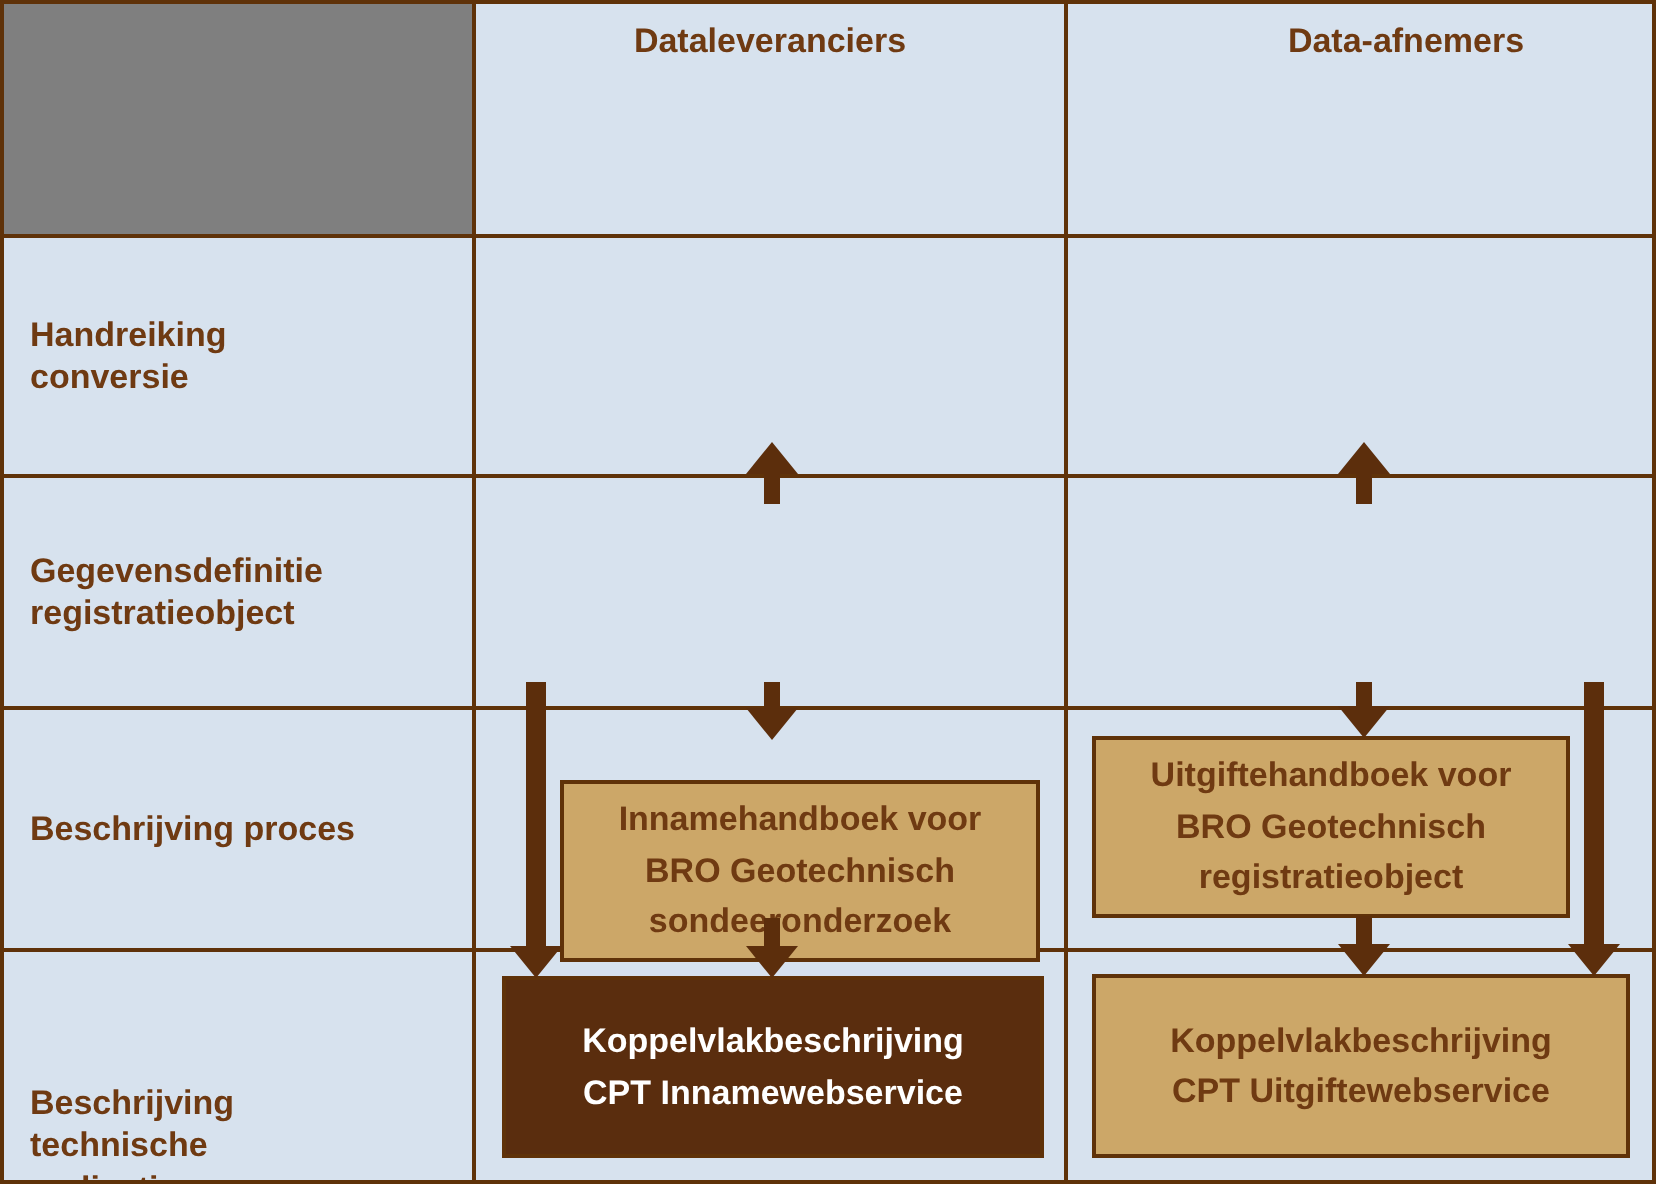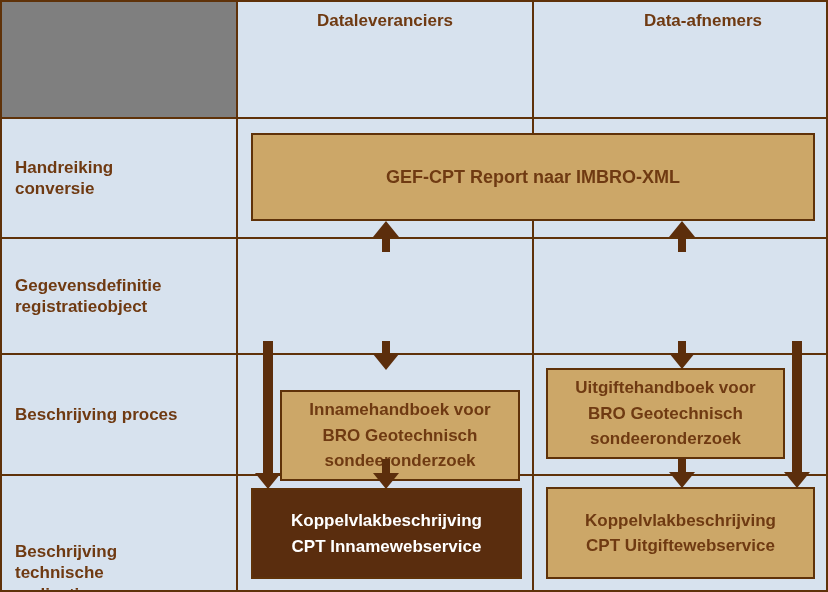--- a/index.html
+++ b/index.html
@@ -83,30 +83,29 @@
   <div class="col-header" style="left:236px;width:294px;">Dataleveranciers</div>
   <div class="col-header" style="left:532px;width:294px;padding-left:44px;">Data-afnemers</div>
 
   <div class="row-label" style="top:117px;height:118px;">Handreiking conversie</div>
   <div class="row-label" style="top:237px;height:114px;">Gegevensdefinitie
 registratieobject</div>
   <div class="row-label" style="top:353px;height:119px;">Beschrijving proces</div>
   <div class="row-label" style="top:474px;height:114px;margin-top:40px;">Beschrijving technische
 realisatie</div>
 
-  <div class="box wide" style="left:249px;top:131px;width:564px;height:88px;">GEF-CPT Report naar IMBRO-XML</div>
 
 
   <div class="box" style="left:278px;top:388px;width:240px;height:91px;">Innamehandboek voor
 BRO Geotechnisch
 sondeeronderzoek</div>
 
   <div class="box" style="left:544px;top:366px;width:239px;height:91px;">Uitgiftehandboek voor
 BRO Geotechnisch
-sondeeronderzoek</div>
+registratieobject</div>
 
   <div class="box dark" style="left:249px;top:486px;width:271px;height:91px;">Koppelvlakbeschrijving
 CPT Innamewebservice</div>
 
   <div class="box" style="left:544px;top:485px;width:269px;height:92px;">Koppelvlakbeschrijving
 CPT Uitgiftewebservice</div>
 
   <div class="arrow up" style="left:371px;top:219px;height:31px;">
     <div class="shaft"></div>
     <div class="head"></div>

